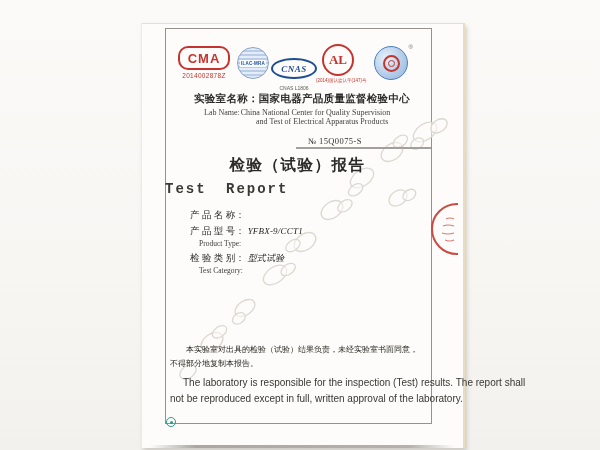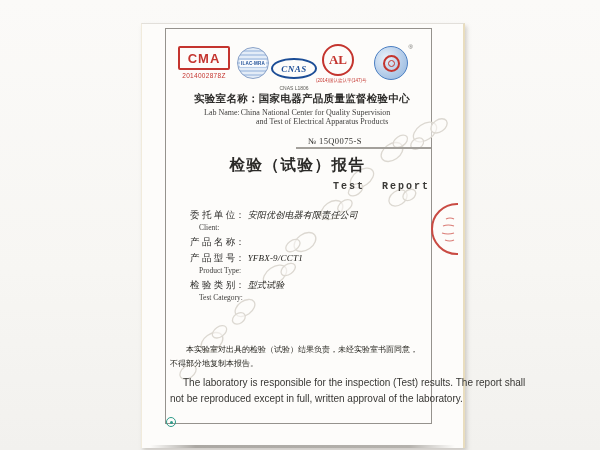--- a/index.html
+++ b/index.html
@@ -12,21 +12,21 @@
     background:#fdfcfa;border-top:1px solid #e2dfda;border-left:1px solid #f1ebdc;
     border-right:2px solid #e9ddbe;box-shadow:2px 3px 4px rgba(140,134,125,.35);}
   .bottom-streak{position:absolute;left:150px;top:445px;width:305px;height:3px;
     background:linear-gradient(90deg,transparent,#aba8a3 15%,#b5b2ad 85%,transparent);}
   
   .frame{position:absolute;left:165px;top:28px;width:265px;height:394px;
     border:1px solid #95928d;}
   
   .logo{position:absolute;text-align:center;}
   .cma{left:176px;top:46px;width:56px;}
-  .cma-box{width:48px;height:20px;margin:0 auto;border:2px solid #c4342e;border-radius:2px;
+  .cma-box{width:48px;height:20px;margin:0 auto;border:2px solid #c4342e;border-radius:10px;
     display:flex;align-items:center;justify-content:center;}
   .cma-txt{color:#c4342e;font-weight:bold;font-size:13px;letter-spacing:1px;}
   .cma-num{color:#c4342e;font-size:6.5px;margin-top:2px;letter-spacing:.3px;}
   .ilac{left:237px;top:47px;width:32px;}
   .ilac-globe{width:30px;height:30px;border-radius:50%;border:1px solid #8aa2c8;margin:0 auto;
     background:repeating-linear-gradient(0deg,#e3ecf7 0 2px,#b9cde8 2px 4px);
     display:flex;align-items:center;justify-content:center;}
   .ilac-txt{font-size:4.5px;color:#1c4d96;background:rgba(255,255,255,.85);
     padding:1px 1px;font-weight:bold;letter-spacing:.2px;}
   .cnas{left:271px;top:52px;width:46px;}
@@ -54,22 +54,22 @@
   .lab-en{font-family:"Liberation Serif",serif;font-size:8px;color:#434240;margin-top:2px;
     margin-left:10px;display:flex;gap:1px;}
   .lab-en2{font-family:"Liberation Serif",serif;font-size:8px;color:#434240;margin-left:62px;}
   
   .no{position:absolute;left:308px;top:136px;font-family:"Liberation Serif",serif;
     font-size:8.5px;color:#33322f;letter-spacing:.4px;}
   .no-line{position:absolute;left:296px;top:147px;width:135px;height:2px;background:#a3a09b;}
   
   .title-cn{position:absolute;left:165px;top:155px;width:265px;text-align:center;
     font-size:15.5px;font-weight:bold;letter-spacing:1.5px;color:#2b2a28;}
-  .title-en{position:absolute;left:165px;top:181px;width:265px;text-align:right;
-    font-family:"Liberation Mono",monospace;font-weight:bold;font-size:10px;
+  .title-en{position:absolute;left:165px;top:181px;width:265px;text-align:left;
+    font-family:"Liberation Mono",monospace;font-weight:bold;font-size:14px;
     letter-spacing:2px;word-spacing:9px;color:#3a3936;}
   
   .fields{position:absolute;left:190px;top:209px;width:242px;}
   .field-row{margin-bottom:3px;}
   .cn-line{display:flex;align-items:baseline;}
   .label-cn{font-family:"Liberation Serif",serif;font-size:9.5px;color:#2f2e2c;
     white-space:nowrap;margin-right:3px;}
   .value{font-family:"Liberation Serif",serif;font-style:italic;font-size:9px;
     color:#24231f;letter-spacing:.2px;white-space:nowrap;}
   .label-en{font-family:"Liberation Serif",serif;font-size:7.5px;color:#3c3b39;
@@ -189,27 +189,20 @@
 
   <div class="no">№ 15Q0075-S</div>
   <div class="no-line"></div>
 
   <div class="title-cn">检验（试验）报告</div>
   <div class="title-en">Test Report</div>
 
   <div class="fields">
     <div class="field-row">
       <div class="cn-line">
-        <span class="label-cn">委 托 单 位：</span>
-        <span class="value">安阳优创电器有限责任公司</span>
-      </div>
-      <div class="label-en">Client:</div>
-    </div>
-    <div class="field-row">
-      <div class="cn-line">
         <span class="label-cn">产 品 名 称：</span>
       </div>
     </div>
     <div class="field-row">
       <div class="cn-line">
         <span class="label-cn">产 品 型 号：</span>
         <span class="value">YFBX-9/CCT1</span>
       </div>
       <div class="label-en">Product Type:</div>
     </div>

